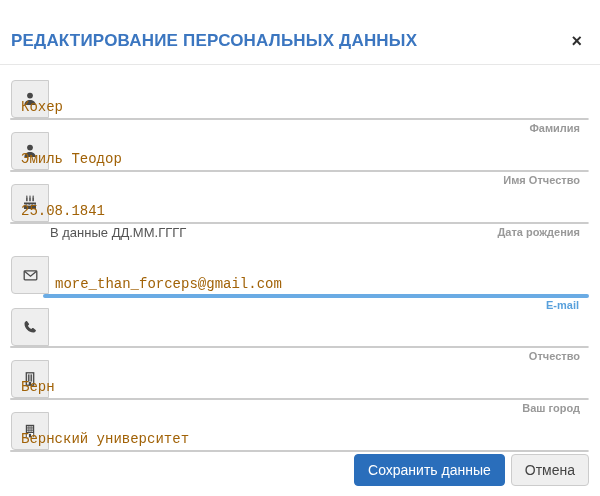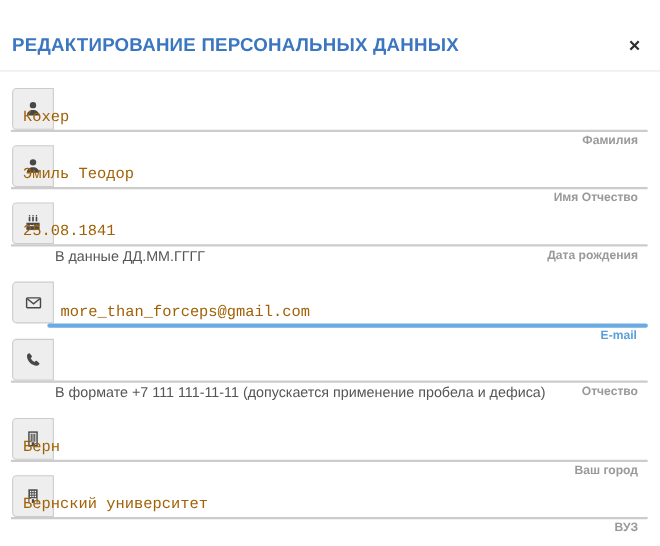--- a/index.html
+++ b/index.html
@@ -136,21 +136,20 @@
         <span class="icon-box">
           <svg width="16" height="16" viewBox="0 0 16 16" fill="#484848">
             <path d="M4.3 2.1c-1 .4-1.8 1.4-1.8 2.6 0 4.4 4.4 8.8 8.8 8.8 1.2 0 2.2-.8 2.6-1.8.1-.3 0-.6-.25-.8l-2.4-1.85c-.3-.22-.65-.2-.9.05l-1 1C8 9.4 6.6 8 5.9 6.65l1-1c.25-.25.27-.6.05-.9L5.1 2.35c-.2-.25-.5-.35-.8-.25z"></path>
           </svg>
         </span>
         <div class="input-wrap">
           <span class="field-label">Отчество</span>
           <input class="field-input" value="" style="">
         </div>
       </div>
-      <div class="hint">В формате +7 111 111-11-11 (допускается применение пробела и дефиса)</div>
     </div>
 
     <div class="field-group">
       <div class="field-row">
         <span class="icon-box">
           <svg width="16" height="16" viewBox="0 0 16 16">
             <rect x="4.3" y="1.8" width="7.4" height="12.4" fill="none" stroke="#484848" stroke-width="1.3"></rect>
             <line x1="6.4" y1="3.4" x2="6.4" y2="10.6" stroke="#484848" stroke-width="1"></line>
             <line x1="8" y1="3.4" x2="8" y2="10.6" stroke="#484848" stroke-width="1"></line>
             <line x1="9.6" y1="3.4" x2="9.6" y2="10.6" stroke="#484848" stroke-width="1"></line>
@@ -186,14 +185,18 @@
         </span>
         <div class="input-wrap">
           <span class="field-label">ВУЗ</span>
           <input class="field-input" value="Бернский университет" style="">
         </div>
       </div>
     </div>
 
   </div>
 
+  <div class="modal-footer">
+    <button class="btn btn-save">Сохранить данные</button>
+    <button class="btn btn-cancel">Отмена</button>
+  </div>
 
 </div>
 
 </body></html>

